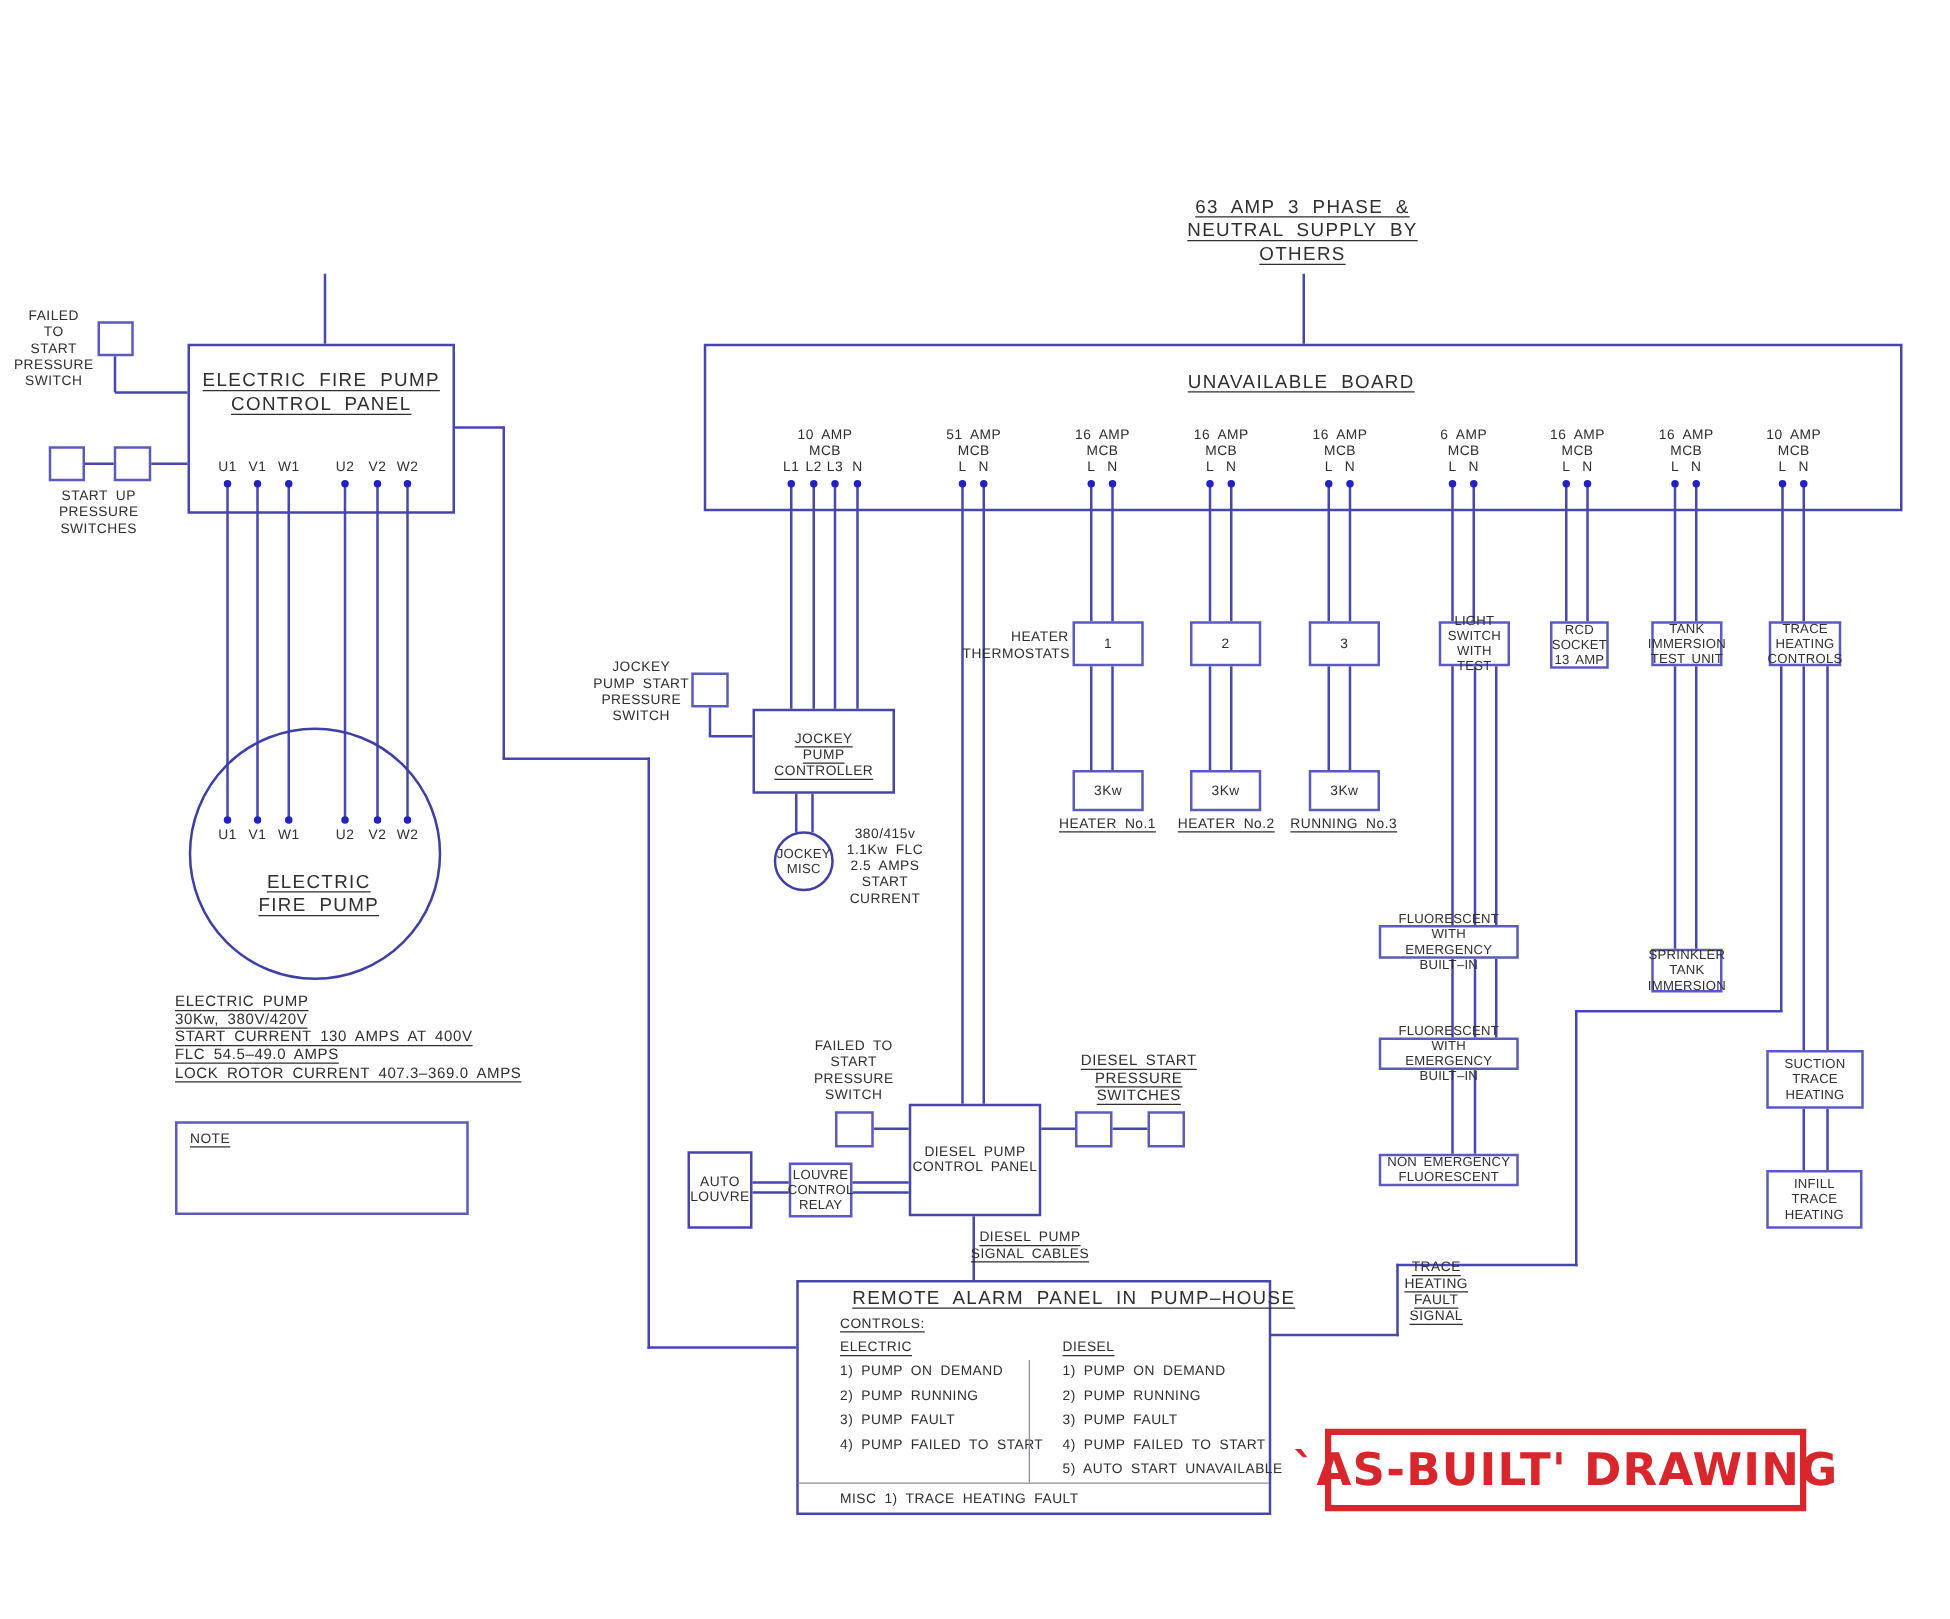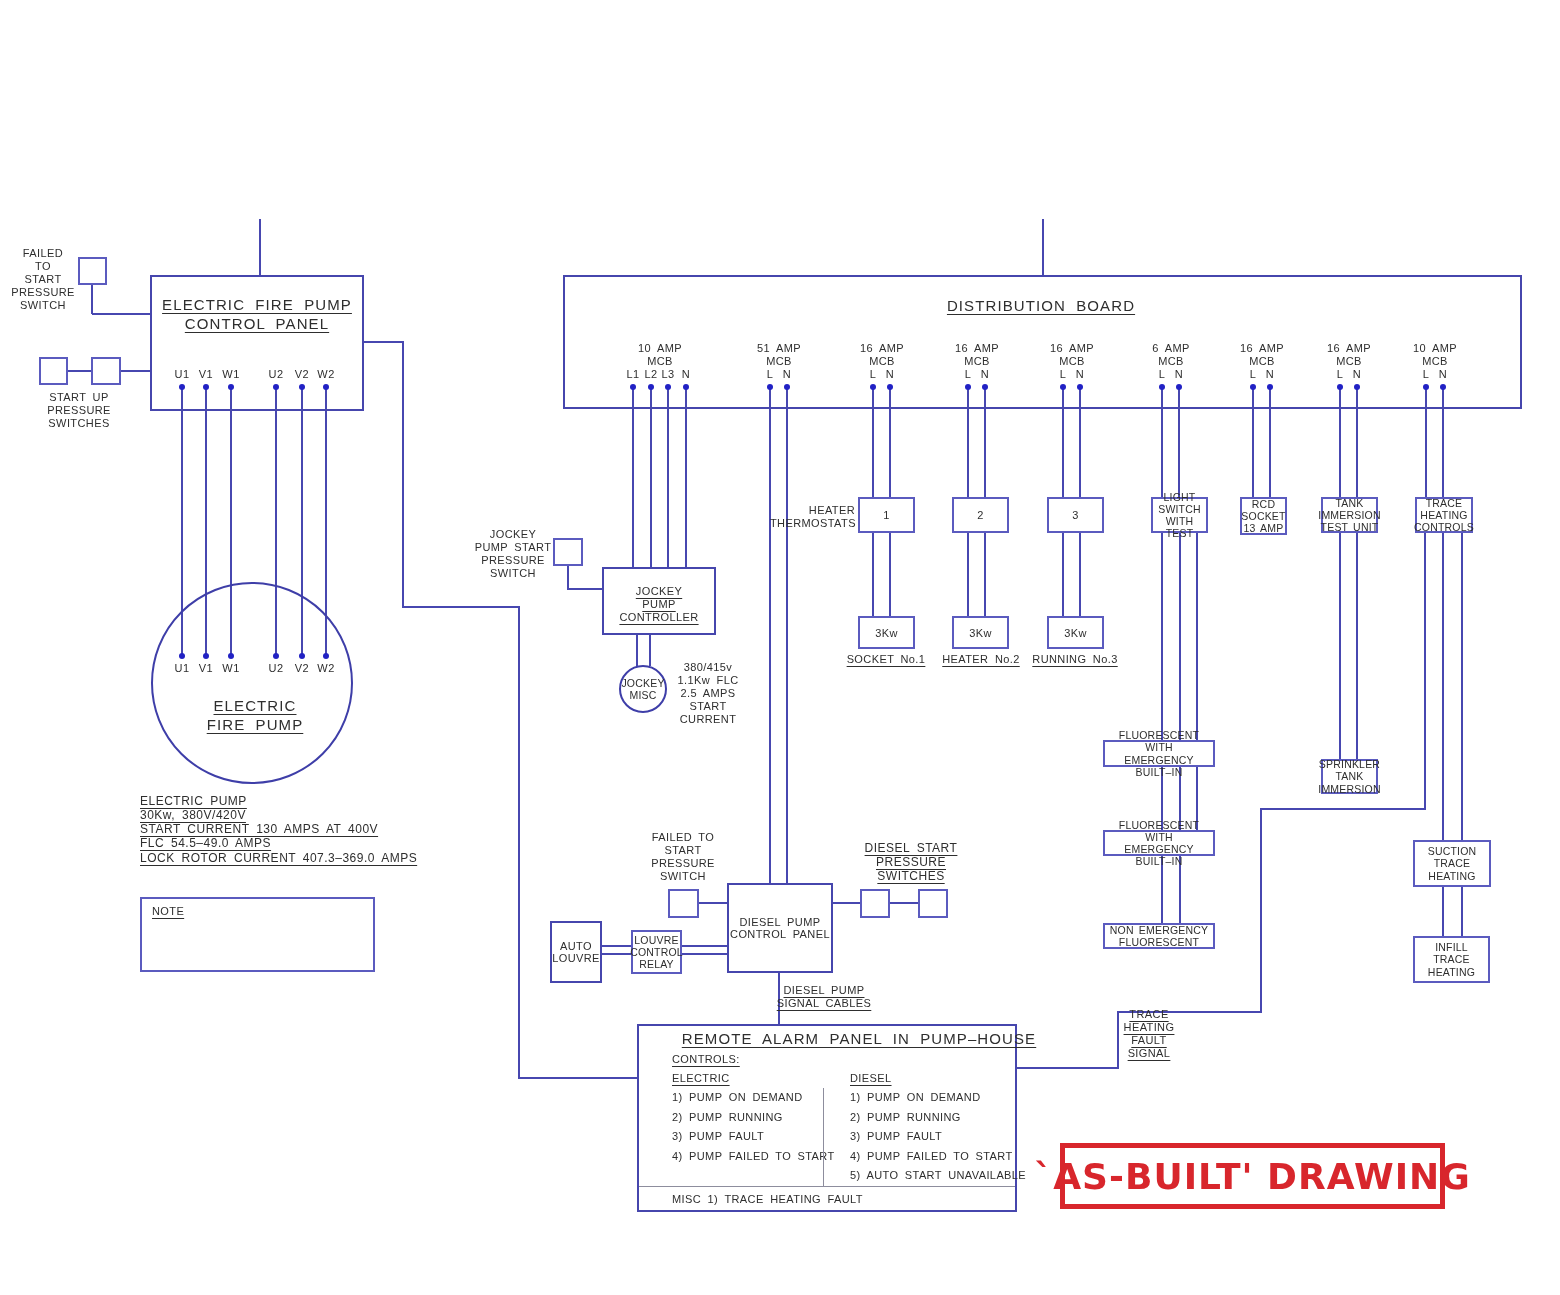--- a/index.html
+++ b/index.html
@@ -289,21 +289,24 @@
   <div class="lbl f15 u" style="left:165px;top:697px;width:180px">ELECTRIC
 FIRE PUMP</div>
   <span class="lbl f12 u tl nw" style="left:140px;top:794px">ELECTRIC PUMP</span>
   <span class="lbl f12 u tl nw" style="left:140px;top:808px">30Kw, 380V/420V</span>
   <span class="lbl f12 u tl nw" style="left:140px;top:822px">START CURRENT 130 AMPS AT 400V</span>
   <span class="lbl f12 u tl nw" style="left:140px;top:836px">FLC 54.5–49.0 AMPS</span>
   <span class="lbl f12 u tl nw" style="left:140px;top:851px">LOCK ROTOR CURRENT 407.3–369.0 AMPS</span>
 
   <span class="lbl f11 u tl nw" style="left:152px;top:905px">NOTE</span>
 
-  <div class="lbl f15 u" style="left:931px;top:297px;width:220px">DISTRIBUTION BOARD</div>
+  <div class="lbl f15 u" style="left:932px;top:157px;width:220px">63 AMP 3 PHASE &amp;
+NEUTRAL SUPPLY BY
+OTHERS</div>
+  <div class="lbl f15 u" style="left:931px;top:297px;width:220px">UNAVAILABLE BOARD</div>
 
   <div class="lbl f11" style="left:620px;top:342px;width:80px">10 AMP
 MCB</div>
   <div class="lbl f11" style="left:739px;top:342px;width:80px">51 AMP
 MCB</div>
   <div class="lbl f11" style="left:842px;top:342px;width:80px">16 AMP
 MCB</div>
   <div class="lbl f11" style="left:937px;top:342px;width:80px">16 AMP
 MCB</div>
   <div class="lbl f11" style="left:1032px;top:342px;width:80px">16 AMP
@@ -333,21 +336,21 @@
   <span class="lbl f11" style="left:1169px;top:368px;width:20px">N</span>
   <span class="lbl f11" style="left:1243px;top:368px;width:20px">L</span>
   <span class="lbl f11" style="left:1260px;top:368px;width:20px">N</span>
   <span class="lbl f11" style="left:1330px;top:368px;width:20px">L</span>
   <span class="lbl f11" style="left:1347px;top:368px;width:20px">N</span>
   <span class="lbl f11" style="left:1416px;top:368px;width:20px">L</span>
   <span class="lbl f11" style="left:1433px;top:368px;width:20px">N</span>
 
   <div class="lbl f11 tr" style="left:770px;top:504px;width:85px">HEATER
 THERMOSTATS</div>
-  <span class="lbl f11 u" style="left:841px;top:653px;width:90px">SOCKET No.1</span>
+  <span class="lbl f11 u" style="left:841px;top:653px;width:90px">HEATER No.1</span>
   <span class="lbl f11 u" style="left:936px;top:653px;width:90px">HEATER No.2</span>
   <span class="lbl f11 u" style="left:1030px;top:653px;width:90px">RUNNING No.3</span>
 
   <div class="lbl f11" style="left:463px;top:528px;width:100px">JOCKEY
 PUMP START
 PRESSURE
 SWITCH</div>
   <div class="lbl f11 u" style="left:602px;top:585px;width:114px;position:absolute">JOCKEY
 PUMP
 CONTROLLER</div>

